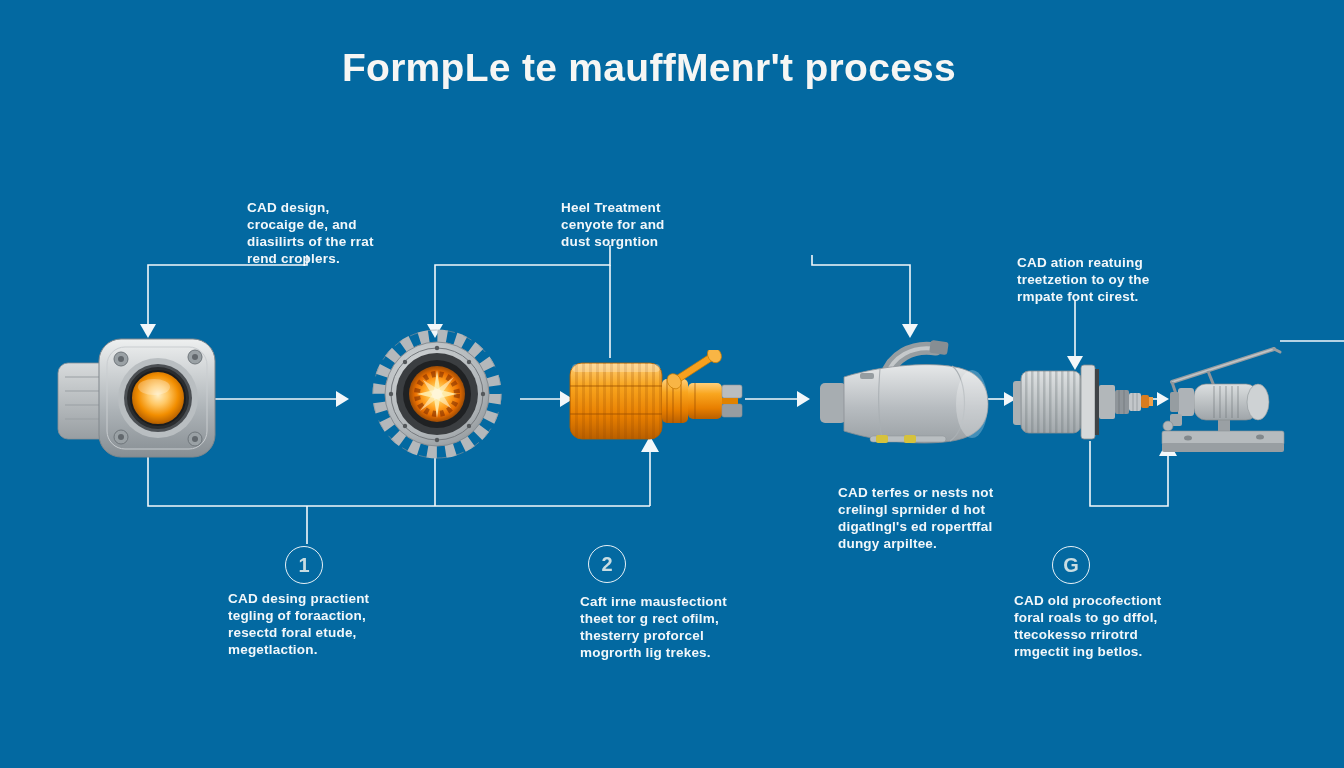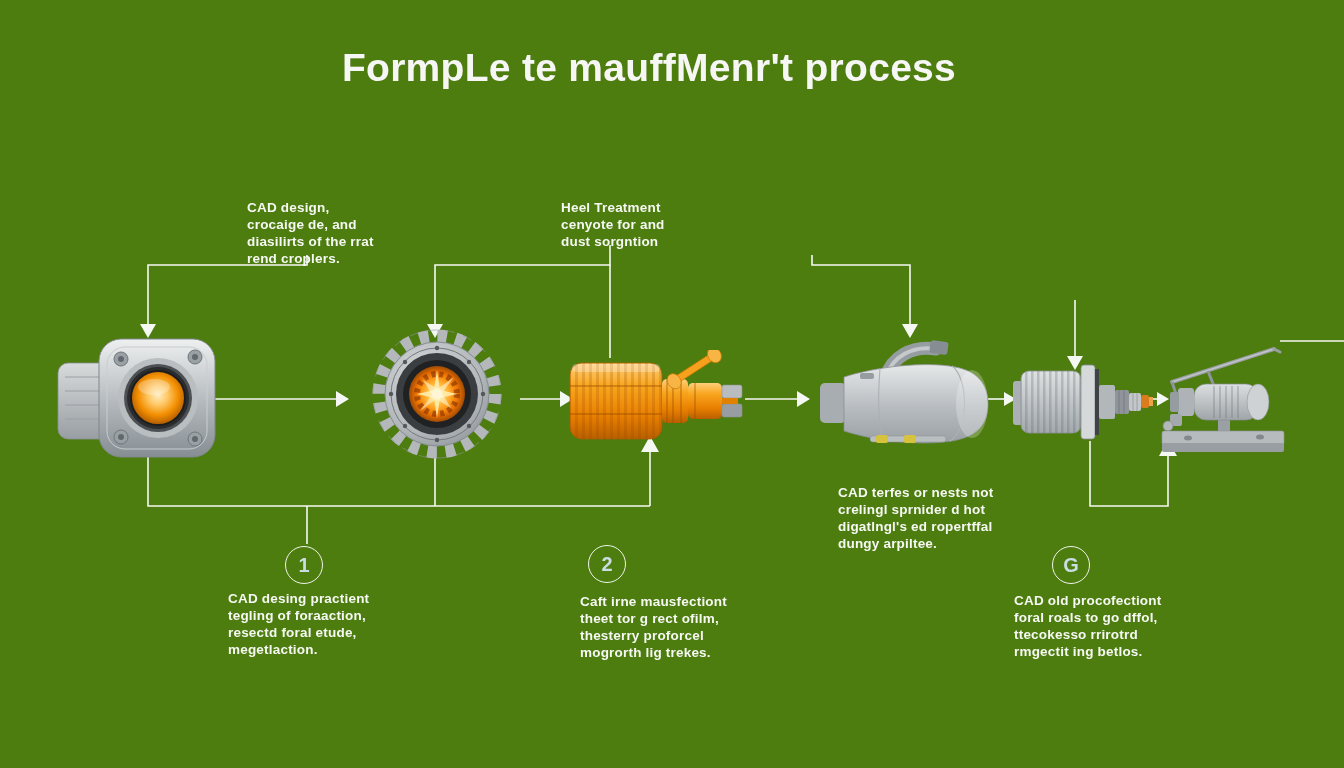--- a/index.html
+++ b/index.html
@@ -1,18 +1,18 @@
 <!DOCTYPE html>
 <html><head>
 <meta charset="utf-8">
 <style>
   html,body{margin:0;padding:0;background:#cfcfce;}
   .canvas{
     position:relative;width:1344px;height:768px;overflow:hidden;
-    background:#4d7c0f;
+    background:#0369a1;
     font-family:"Liberation Sans", sans-serif;
   }
   .title{
     position:absolute;top:46px;left:0;width:1344px;text-align:center;
     transform:translateX(-23px);
     font-size:39px;font-weight:bold;color:#f6f6f4;letter-spacing:0.3px;
   }
   .ann{
     position:absolute;font-size:13.5px;line-height:17px;font-weight:600;
     color:rgba(255,255,255,0.95);letter-spacing:0.2px;white-space:nowrap;
@@ -72,20 +72,25 @@
     <div>CAD design,</div>
     <div>crocaige de, and</div>
     <div>diasilirts of the rrat</div>
     <div>rend croplers.</div>
   </div>
   <div class="ann" style="left:561px;top:199px">
     <div>Heel Treatment</div>
     <div>cenyote for and</div>
     <div>dust sorgntion</div>
   </div>
+  <div class="ann" style="left:1017px;top:254px">
+    <div>CAD ation reatuing</div>
+    <div>treetzetion to oy the</div>
+    <div>rmpate font cirest.</div>
+  </div>
   <div class="ann" style="left:838px;top:484px">
     <div>CAD terfes or nests not</div>
     <div>crelingl sprnider d hot</div>
     <div>digatlngl's ed ropertffal</div>
     <div>dungy arpiltee.</div>
   </div>
   <div class="ann" style="left:228px;top:590px">
     <div>CAD desing practient</div>
     <div>tegling of foraaction,</div>
     <div>resectd foral etude,</div>

